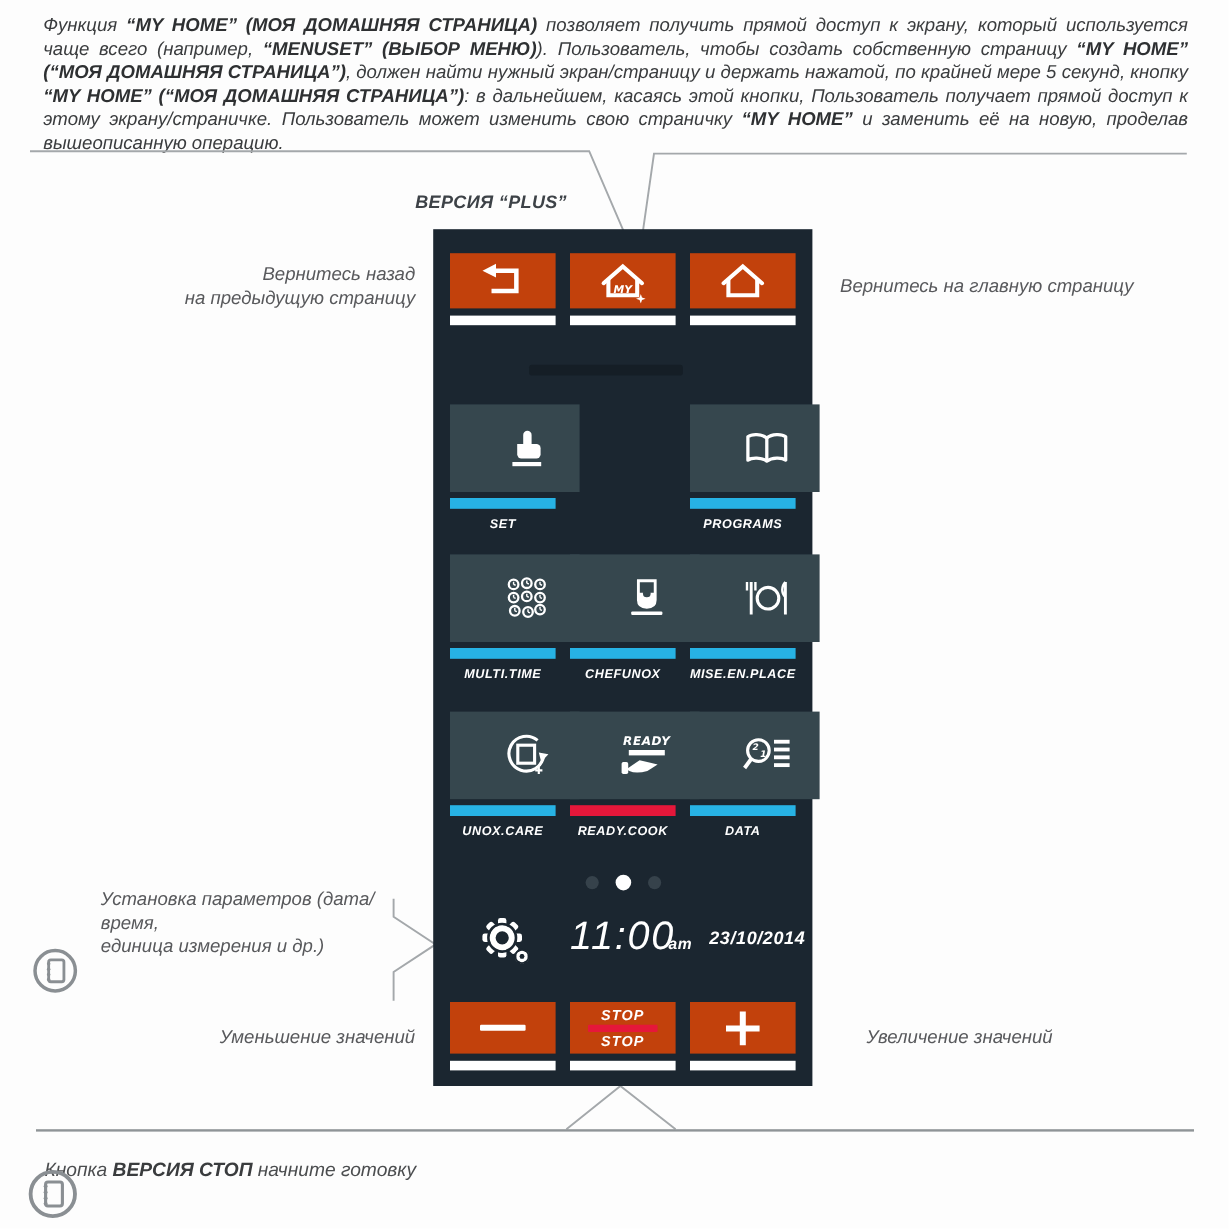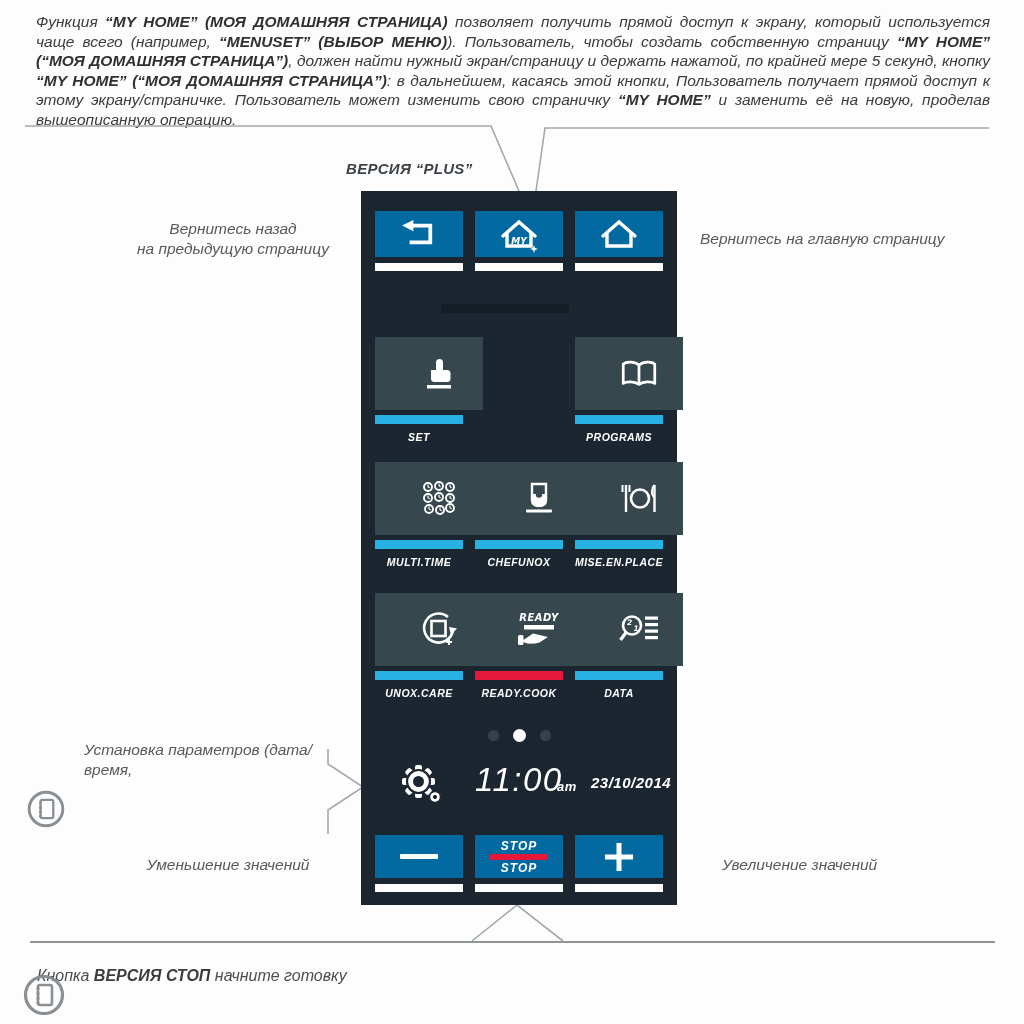--- a/index.html
+++ b/index.html
@@ -10,21 +10,21 @@
          font-size:15.5px;line-height:19.5px;color:#3a3c3e;text-align:justify;}
   .intro b{color:#2e3032;}
   
   .overlay{position:absolute;left:0;top:0;pointer-events:none;}
   
   .version{position:absolute;left:346px;top:160px;font-size:15px;font-weight:bold;
            color:#3d4247;letter-spacing:.3px;}
   
   .panel{position:absolute;left:361px;top:191px;width:316px;height:714px;background:#1b2630;}
   .col1{left:14px;} .col2{left:114px;} .col3{left:214px;}
-  .tile{width:88px;height:46px;background:#0369a1;display:flex;align-items:center;justify-content:center;}
+  .tile{width:88px;height:46px;background:#c2410c;display:flex;align-items:center;justify-content:center;}
   .underbar{width:88px;height:8px;background:#ffffff;margin-top:6px;}
   .navbtn{position:absolute;top:20px;width:88px;cursor:pointer;}
   .ghost{position:absolute;left:80px;top:113px;width:128px;height:9px;background:#151e26;border-radius:2px;}
   
   .cell{position:absolute;width:88px;cursor:pointer;}
   .row1{top:146px;} .row2{top:271px;} .row3{top:402px;}
   .cell .gtile{width:88px;height:73px;background:#36474e;display:flex;align-items:center;justify-content:center;padding-left:20px;}
   .bar{width:88px;height:9px;margin-top:5px;}
   .bar.cyan{background:#27b2e4;}
   .bar.red{background:#e5173a;}
@@ -42,21 +42,21 @@
   .date{position:absolute;left:230px;top:13px;font-size:15px;font-weight:bold;letter-spacing:.5px;}
   
   .ctrl{position:absolute;top:644px;width:88px;cursor:pointer;}
   .ctrl .tile{height:43px;}
   .minusbar{width:38px;height:5px;background:#ffffff;border-radius:1px;}
   .ss{display:flex;flex-direction:column;align-items:center;line-height:1;}
   .ss .sstxt{font-size:12px;font-weight:bold;color:#ffffff;letter-spacing:1px;}
   .ss .redbar{width:58px;height:6px;background:#e5173a;margin:2px 0;border-radius:1px;}
   
   .ann{position:absolute;font-size:15.5px;line-height:19.5px;color:#58595c;}
-  .ann.r{text-align:center;}
+  .ann.r{text-align:right;}
   
   .sep{position:absolute;left:30px;top:941px;width:965px;height:2px;background:#8f9497;}
   .caption{position:absolute;left:37px;top:951px;font-size:16px;color:#4b4d4f;}
   .caption b{color:#3a3c3e;}
   .circle-icon{position:absolute;}
   svg{display:block;}
 </style>
 </head>
 <body>
 
@@ -321,20 +321,21 @@
     <div>Вернитесь назад</div>
     <div>на предыдущую страницу</div>
   </div>
 
   <div class="ann" style="left:700px;top:229px;">
     <div>Вернитесь на главную страницу</div>
   </div>
 
   <div class="ann" style="left:84px;top:740px;width:260px;">
     <div>Установка параметров (дата/время,</div>
+    <div>единица измерения и др.)</div>
   </div>
 
   <div class="circle-icon" style="left:26px;top:789px;">
     <svg width="40" height="40" viewBox="0 0 44 44">
       <circle cx="22" cy="22" r="18.5" fill="none" stroke="#8a8f93" stroke-width="3.2"></circle>
       <rect x="16" y="12" width="14" height="20" rx="2" fill="none" stroke="#8a8f93" stroke-width="2.6"></rect>
       <circle cx="16" cy="15.5" r="1.6" fill="#8a8f93"></circle>
       <circle cx="16" cy="20.5" r="1.6" fill="#8a8f93"></circle>
       <circle cx="16" cy="25.5" r="1.6" fill="#8a8f93"></circle>
       <circle cx="16" cy="30" r="1.6" fill="#8a8f93"></circle>

